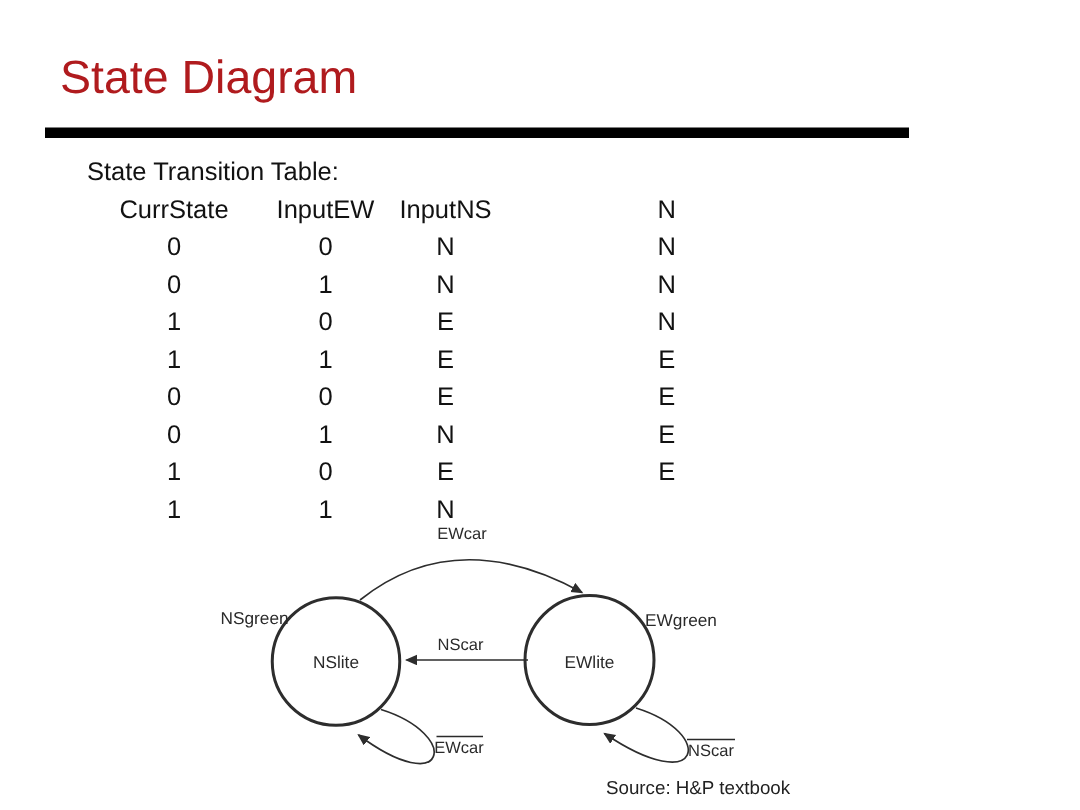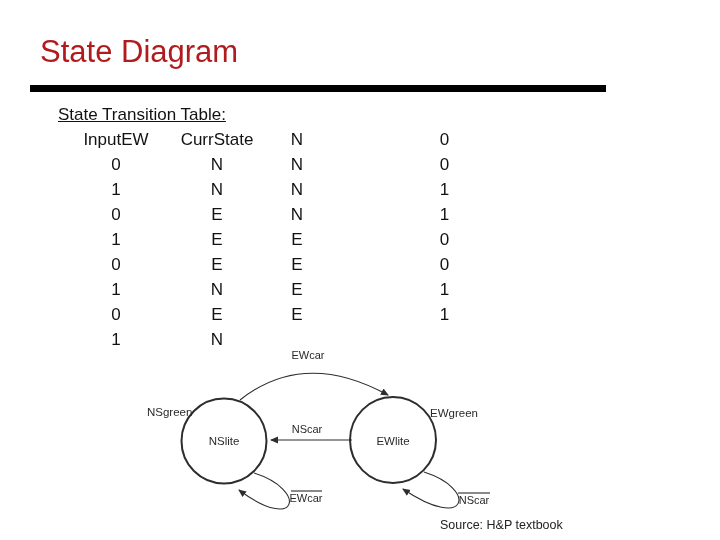--- a/index.html
+++ b/index.html
@@ -35,21 +35,20 @@
     left: 0; top: 102px;
     width: 720px;
     font-size: 17px;
     line-height: 25px;
     color: #121212;
   }
   .table-caption {
     position: absolute;
     left: 58px; top: 0;
     white-space: nowrap;
-    text-decoration: underline;
   }
   .table-grid {
     position: absolute;
     left: 60px; top: 25px;
     display: grid;
     grid-template-columns: 112px 90px 70px 225px;
   }
   .table-grid .tc {
     text-align: center;
     height: 25px;
@@ -62,40 +61,41 @@
   }
   .page-number {
     position: absolute;
     left: 636px; top: 492px;
     font-family: "Liberation Serif", serif;
     font-size: 15px;
     color: #222222;
   }
   .source-credit {
     position: absolute;
-    left: 440px; top: 518px;
+    left: 404px; top: 518px;
     font-size: 12.5px;
     color: #222222;
     white-space: nowrap;
   }
   .dg-label { font-family: "Liberation Sans", sans-serif; fill: #2a2a2a; }
 </style>
 </head>
 <body>
 
 <div class="slide">
 
   <div class="slide-title">State Diagram</div>
   <div class="title-rule"></div>
 
   <div class="trans-table">
     <div class="table-caption">State Transition Table:</div>
     <div class="table-grid">
+      <div class="tc">CurrState</div>
       <div class="tc">InputEW</div>
-      <div class="tc">CurrState</div>
+      <div class="tc">InputNS</div>
 
       <div class="tc">N</div>
       <div class="tc">0</div>
       <div class="tc">0</div>
       <div class="tc">N</div>
 
       <div class="tc">N</div>
       <div class="tc">0</div>
       <div class="tc">1</div>
       <div class="tc">N</div>

